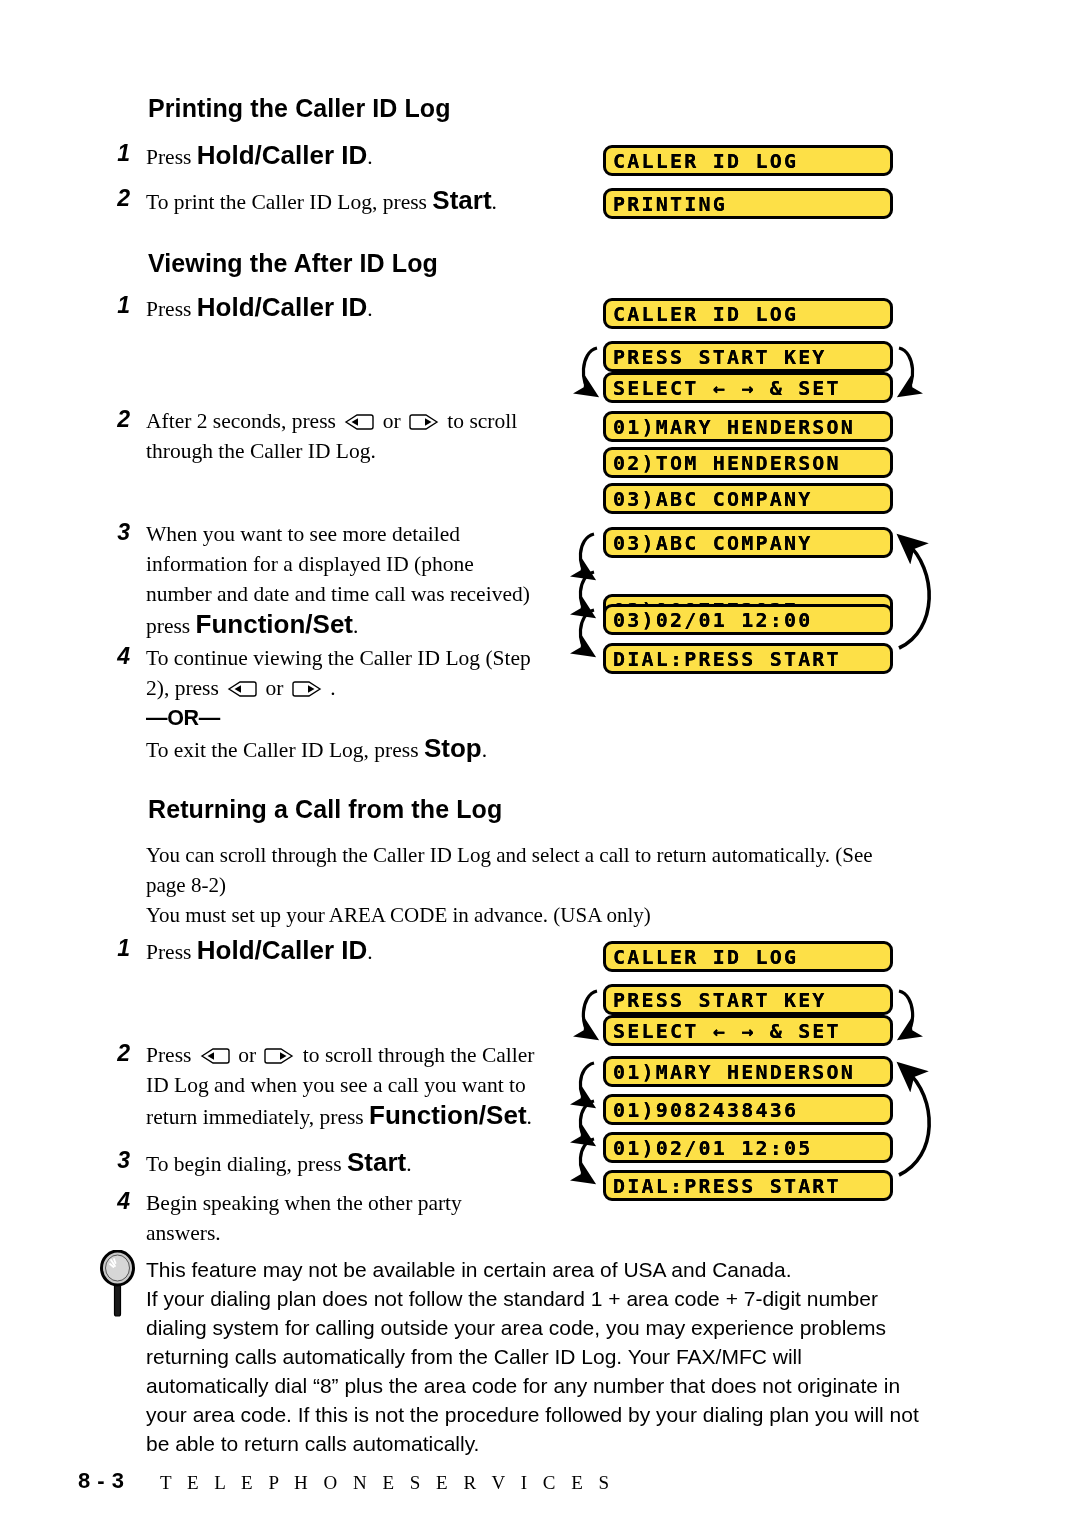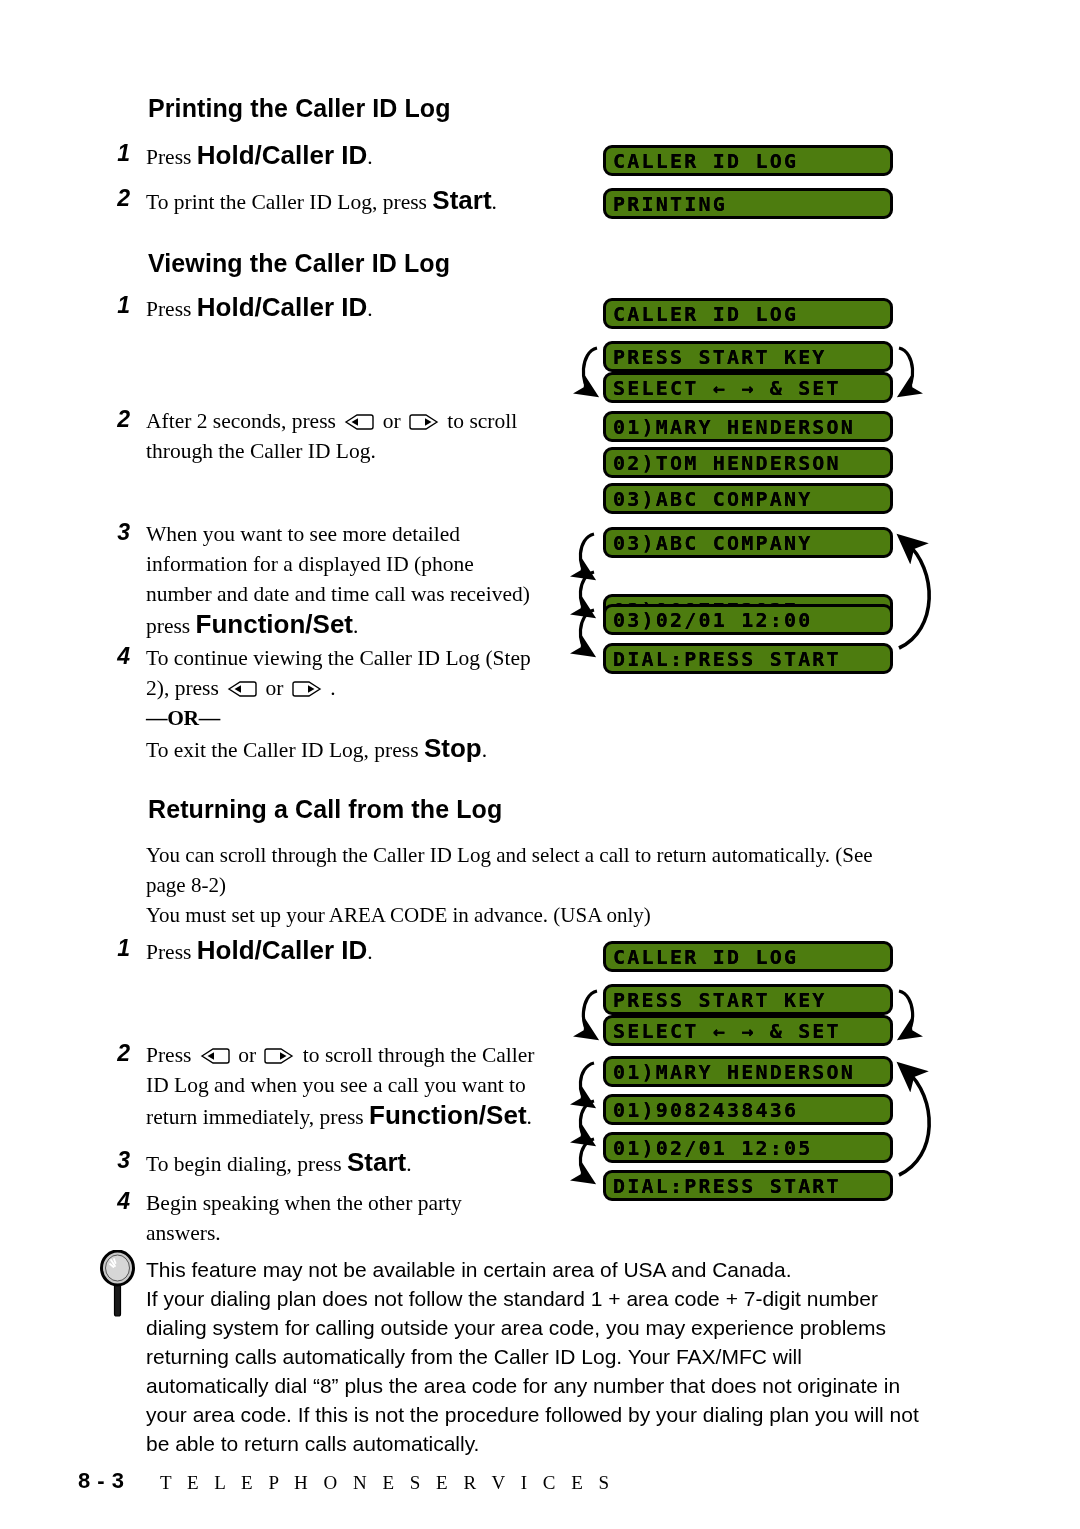--- a/index.html
+++ b/index.html
@@ -55,21 +55,21 @@
   }
 
   .para {
     position: absolute;
     font-family: "Liberation Serif", serif;
     font-size: 21px;
     line-height: 30px;
   }
 
   .or-line {
-    font-family: Liberation Serif, serif;
+    font-family: Liberation Sans, sans-serif;
     font-weight: bold;
     font-size: 21.5px;
     letter-spacing: -0.3px;
   }
 
   
   .keycap {
     display: inline-block;
     width: 30px;
     height: 18px;
@@ -78,21 +78,21 @@
     margin: 0 3px;
   }
   .keycap svg { display:block; }
 
   
   .lcd {
     position: absolute;
     box-sizing: border-box;
     border: 3px solid #000;
     border-radius: 9px;
-    background: #4d7c0f;
+    background: #fde047;
     height: 31px;
     display: flex;
     align-items: center;
     padding-left: 7px;
   }
   .lcd span {
     font-family: "DejaVu Sans Mono", "Liberation Mono", monospace;
     font-size: 20px;
     letter-spacing: 2.2px;
     font-weight: bold;
@@ -150,21 +150,21 @@
     <span>To print the Caller ID Log, press </span><b>Start</b><span>.</span>
   </div>
 
   <div class="lcd" style="left:603px; top:145px; width:290px;">
     <span>CALLER ID LOG</span>
   </div>
   <div class="lcd" style="left:603px; top:188px; width:290px;">
     <span>PRINTING</span>
   </div>
 
-  <div class="h2" style="left:148px; top:249px;">Viewing the Caller ID Log</div>
+  <div class="h2" style="left:148px; top:249px;">Viewing the After ID Log</div>
 
   <div class="step-num" style="left:104px; top:292px;">1</div>
   <div class="step-body" style="left:146px; top:292px;">
     <span>Press </span><b>Hold/Caller ID</b><span>.</span>
   </div>
 
   <div class="step-num" style="left:104px; top:406px;">2</div>
   <div class="step-body" style="left:146px; top:406px; width:430px;">
     <span>After 2 seconds, press</span>
     <span class="keycap">

